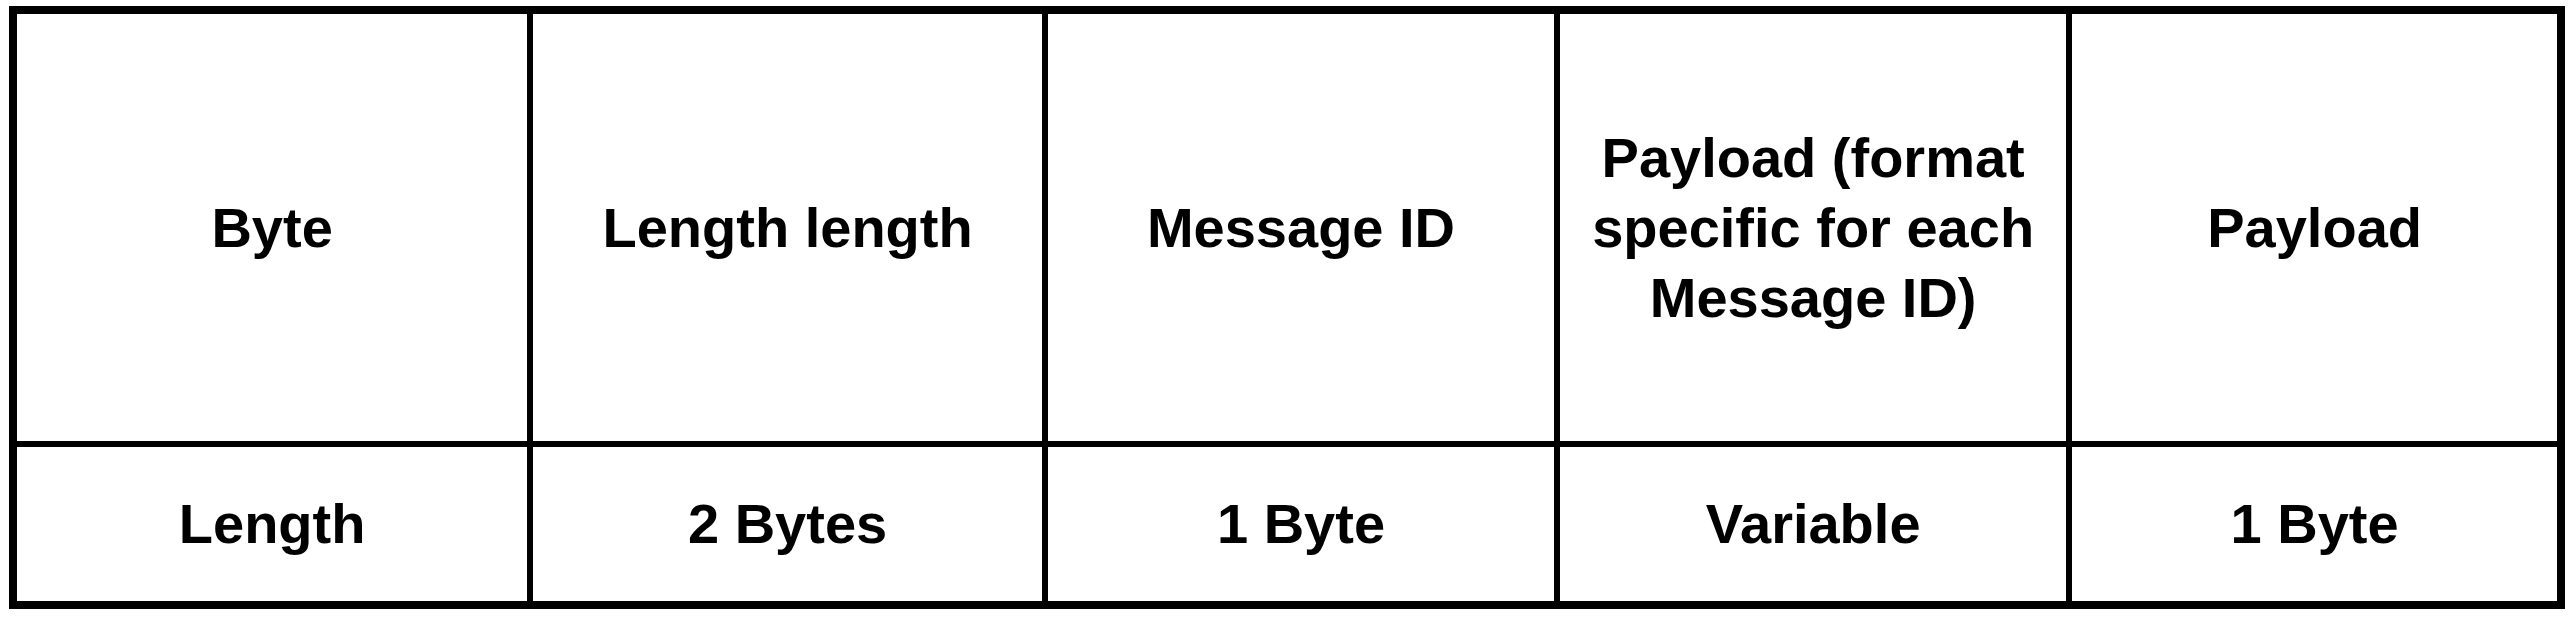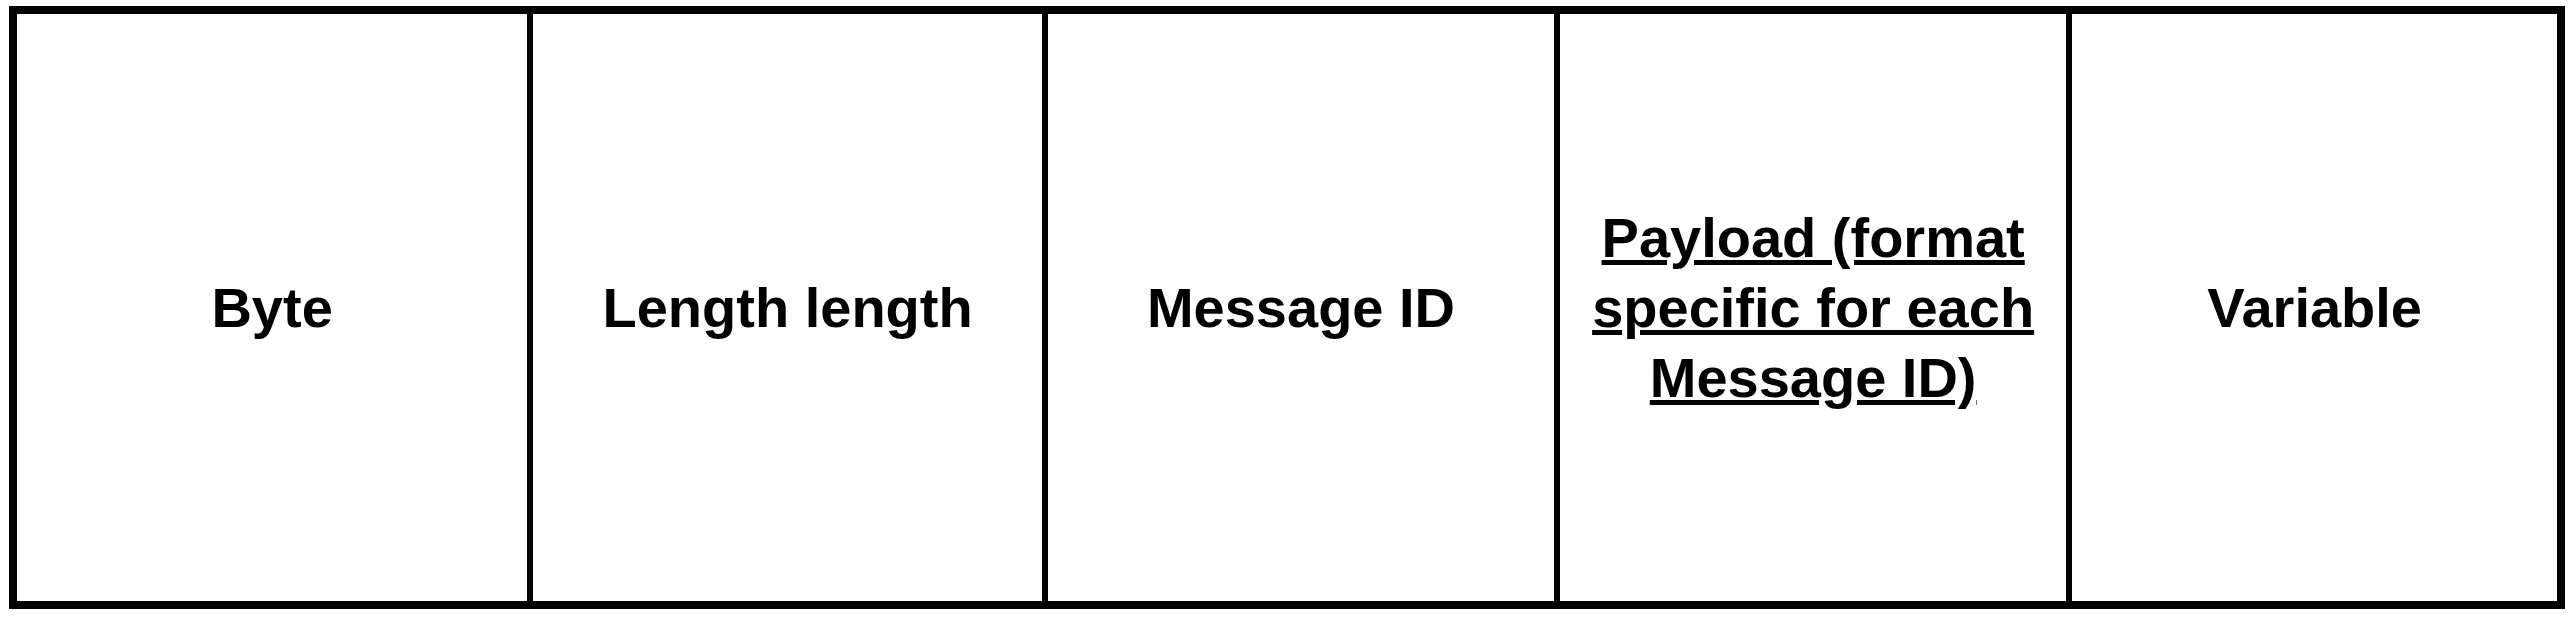--- a/index.html
+++ b/index.html
@@ -32,21 +32,21 @@
     line-height: 1.25;
     padding: 0 12px;
   }
   tr.row-field { height: 73%; }
   tr.row-length { height: 27%; }
   td.hdr { background: #c1c1c1; }
   td.serif {
     font-family: "Liberation Serif", "DejaVu Serif", serif;
     font-size: 63px;
   }
-  td.payload { line-height: 2.1; text-decoration: underline; }
+  td.payload { line-height: 2.1; }
   col.c1 { width: 20.3%; }
   col.c2 { width: 20.2%; }
   col.c3 { width: 20.1%; }
   col.c4 { width: 20.1%; }
   col.c5 { width: 19.3%; }
 </style>
 </head>
 <body>
 
 <table class="pkt">
@@ -56,17 +56,24 @@
       <col class="c3">
       <col class="c4">
       <col class="c5">
   </colgroup>
   <tbody>
       <tr class="row-field">
     <td class="hdr serif">Byte</td>
     <td>Length length</td>
     <td>Message ID</td>
     <td class="payload">Payload (format specific for each Message ID)</td>
+    <td>Payload</td>
+  </tr>
+  <tr class="row-length">
+    <td class="hdr">Length</td>
+    <td>2 Bytes</td>
+    <td>1 Byte</td>
     <td>Variable</td>
+    <td>1 Byte</td>
   </tr>
 </tbody>
   </table>
 
 
 </body></html>

